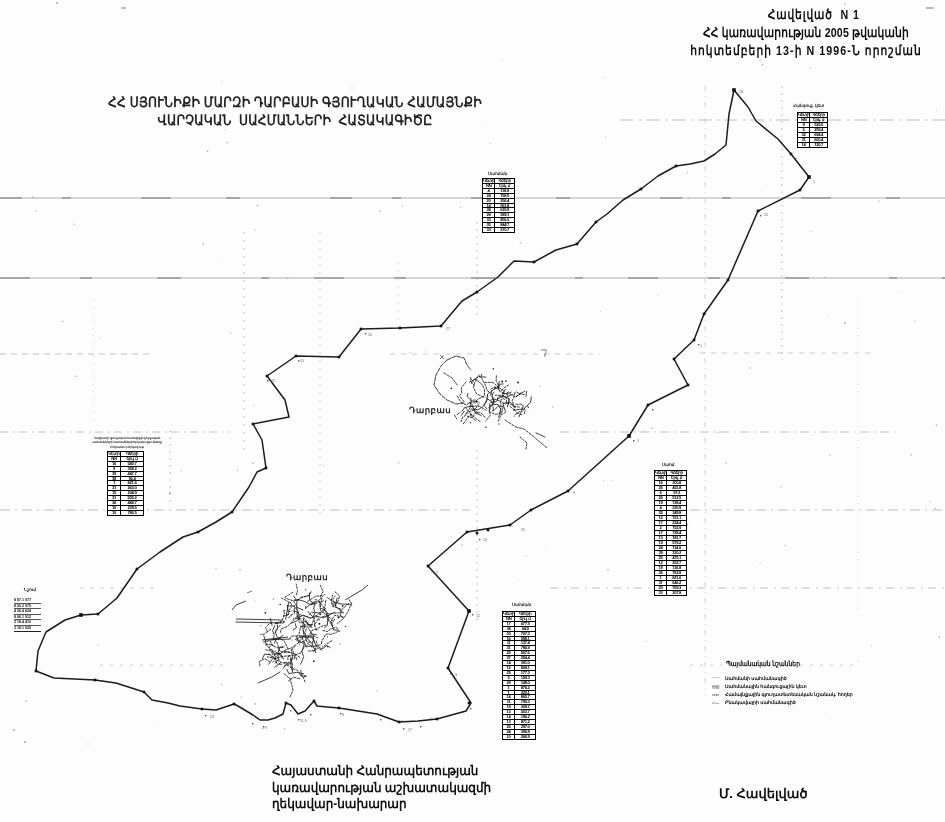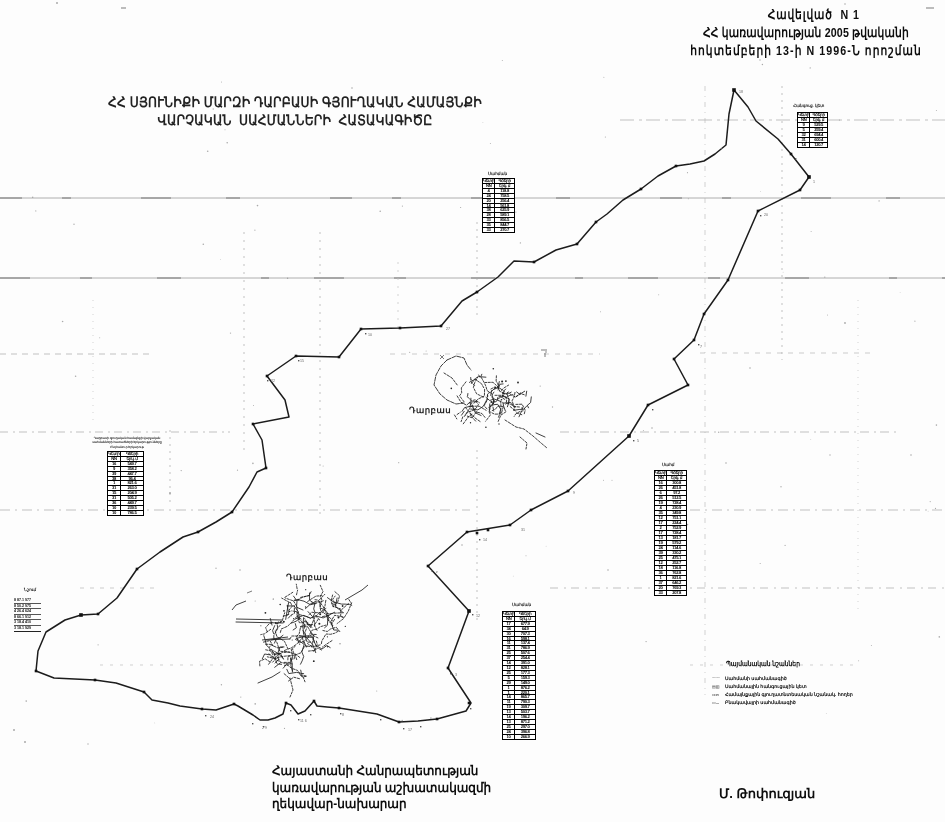--- a/index.html
+++ b/index.html
@@ -518,21 +518,21 @@
 </svg>
 
 <div class="abs hdr" style="left:636px;top:6px;width:340px;transform:scaleX(0.79);transform-origin:50% 0;"><span style="letter-spacing:1.1px;">&nbsp;&nbsp;&nbsp;&nbsp;Հավելված&nbsp; N&nbsp;1</span><br>ՀՀ կառավարության 2005 թվականի<br><span style="letter-spacing:1.35px;">հոկտեմբերի 13-ի N 1996-Ն որոշման</span></div>
 
 <div class="abs title" style="left:75px;top:94px;width:440px;transform:scaleX(0.86);transform-origin:50% 0;">ՀՀ ՍՅՈՒՆԻՔԻ ՄԱՐԶԻ ԴԱՐԲԱՍԻ ԳՅՈՒՂԱԿԱՆ ՀԱՄԱՅՆՔԻ<br>ՎԱՐՉԱԿԱՆ&nbsp; ՍԱՀՄԱՆՆԵՐԻ&nbsp; ՀԱՏԱԿԱԳԻԾԸ</div>
 
 <div class="abs lbl" style="left:409px;top:405px;">Դարբաս</div>
 <div class="abs lbl" style="left:286px;top:572px;">Դարբաս</div>
 
 <div class="abs foot" style="left:272px;top:763px;transform:scaleX(0.92);transform-origin:0 0;">Հայաստանի Հանրապետության<br>կառավարության աշխատակազմի<br>ղեկավար-նախարար</div>
-<div class="abs foot" style="left:719px;top:786px;">Մ. Թոփուզյան</div>
+<div class="abs foot" style="left:719px;top:786px;">Մ. Հավելված</div>
 
 <div class="abs smt" style="left:793px;top:104px;font-size:4.2px;">Հանգուց. կետ</div>
 <table class="sm abs" style="left:797px;top:112px;width:31px;">
 <tbody>
       <tr style="height:5.00px;">
         <td style="width:10px;text-align:center;">Կետի</td>
         <td style="text-align:center;">Գծերի</td>
       </tr>
 <tr style="height:5.00px;">
         <td style="width:10px;text-align:center;">NN</td>

